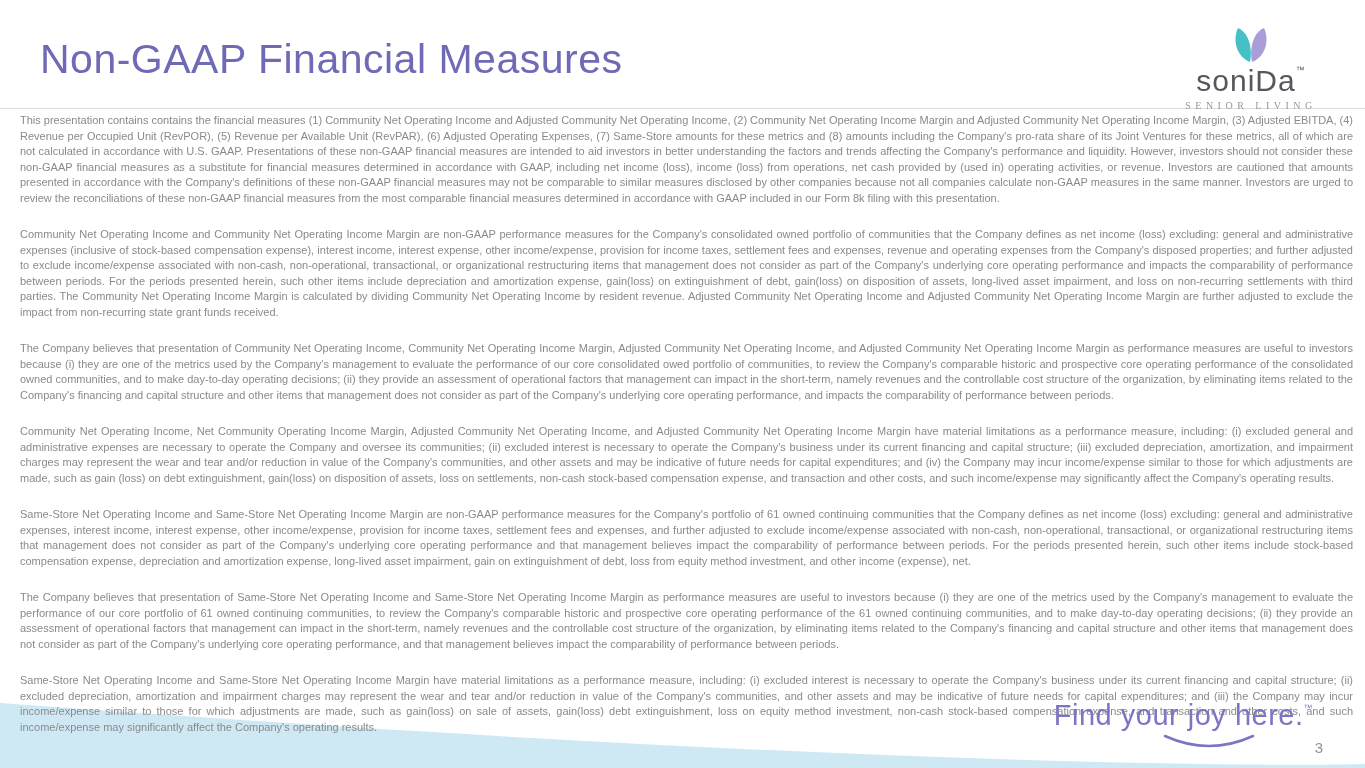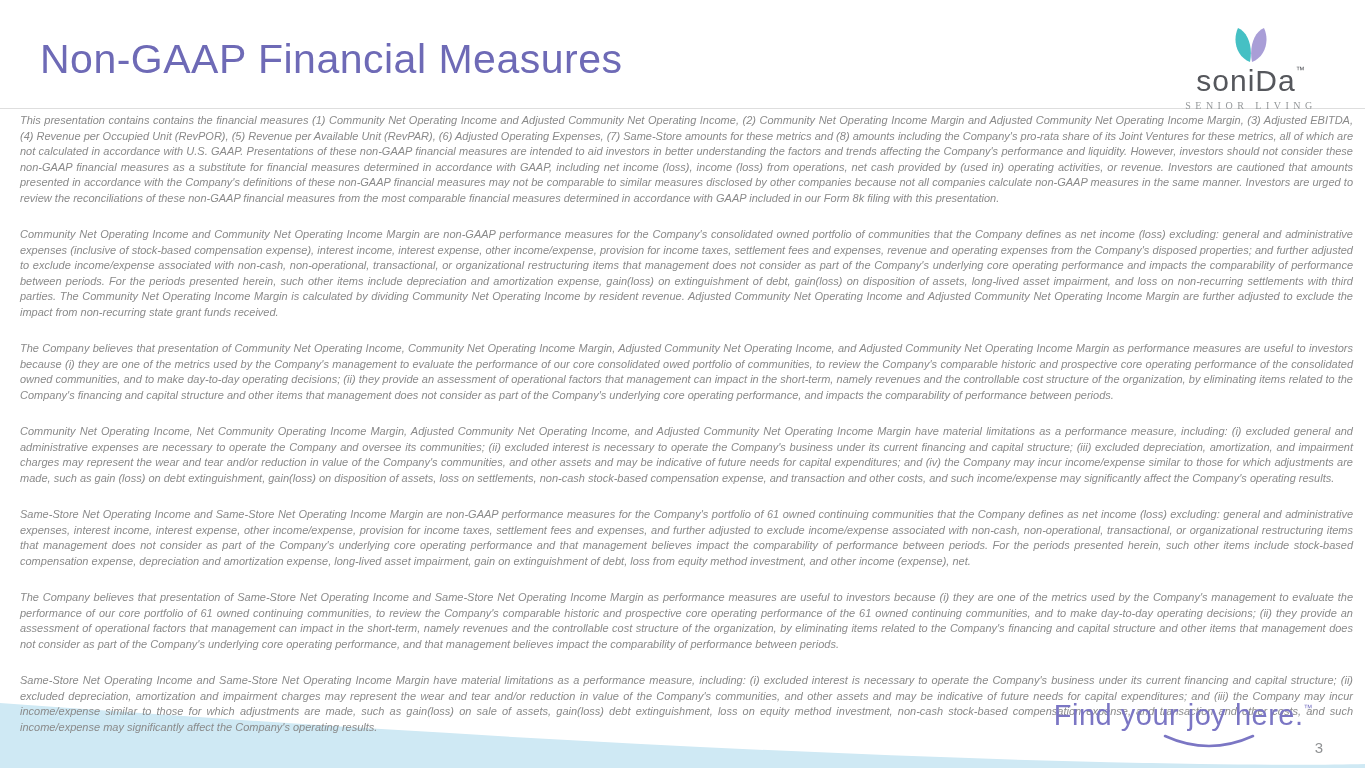--- a/index.html
+++ b/index.html
@@ -32,21 +32,21 @@
     font-weight:400;
   }
   .logo-word sup{font-size:9px;vertical-align:18px;color:#55575c;}
   .logo-sub{
     margin-top:4px;font-size:10px;color:#95989a;letter-spacing:4.5px;font-family:Liberation Serif, serif;
   }
 
   
   .bodytext{
     position:absolute;left:20px;right:12px;top:101px;z-index:2;
-    font-style:italic;font-size:11px;line-height:15.5px;
+    font-size:11px;line-height:15.5px;
     color:#8a8a8a;text-align:justify;
   }
   .bodytext p{margin:0 0 21px 0;}
 
   
   .wave{position:absolute;left:0;bottom:0;width:1365px;height:70px;z-index:0;}
   .tagline{
     position:absolute;right:52px;bottom:36px;z-index:2;
     font-size:29px;color:#7b76c4;letter-spacing:0.5px;white-space:nowrap;
   }

